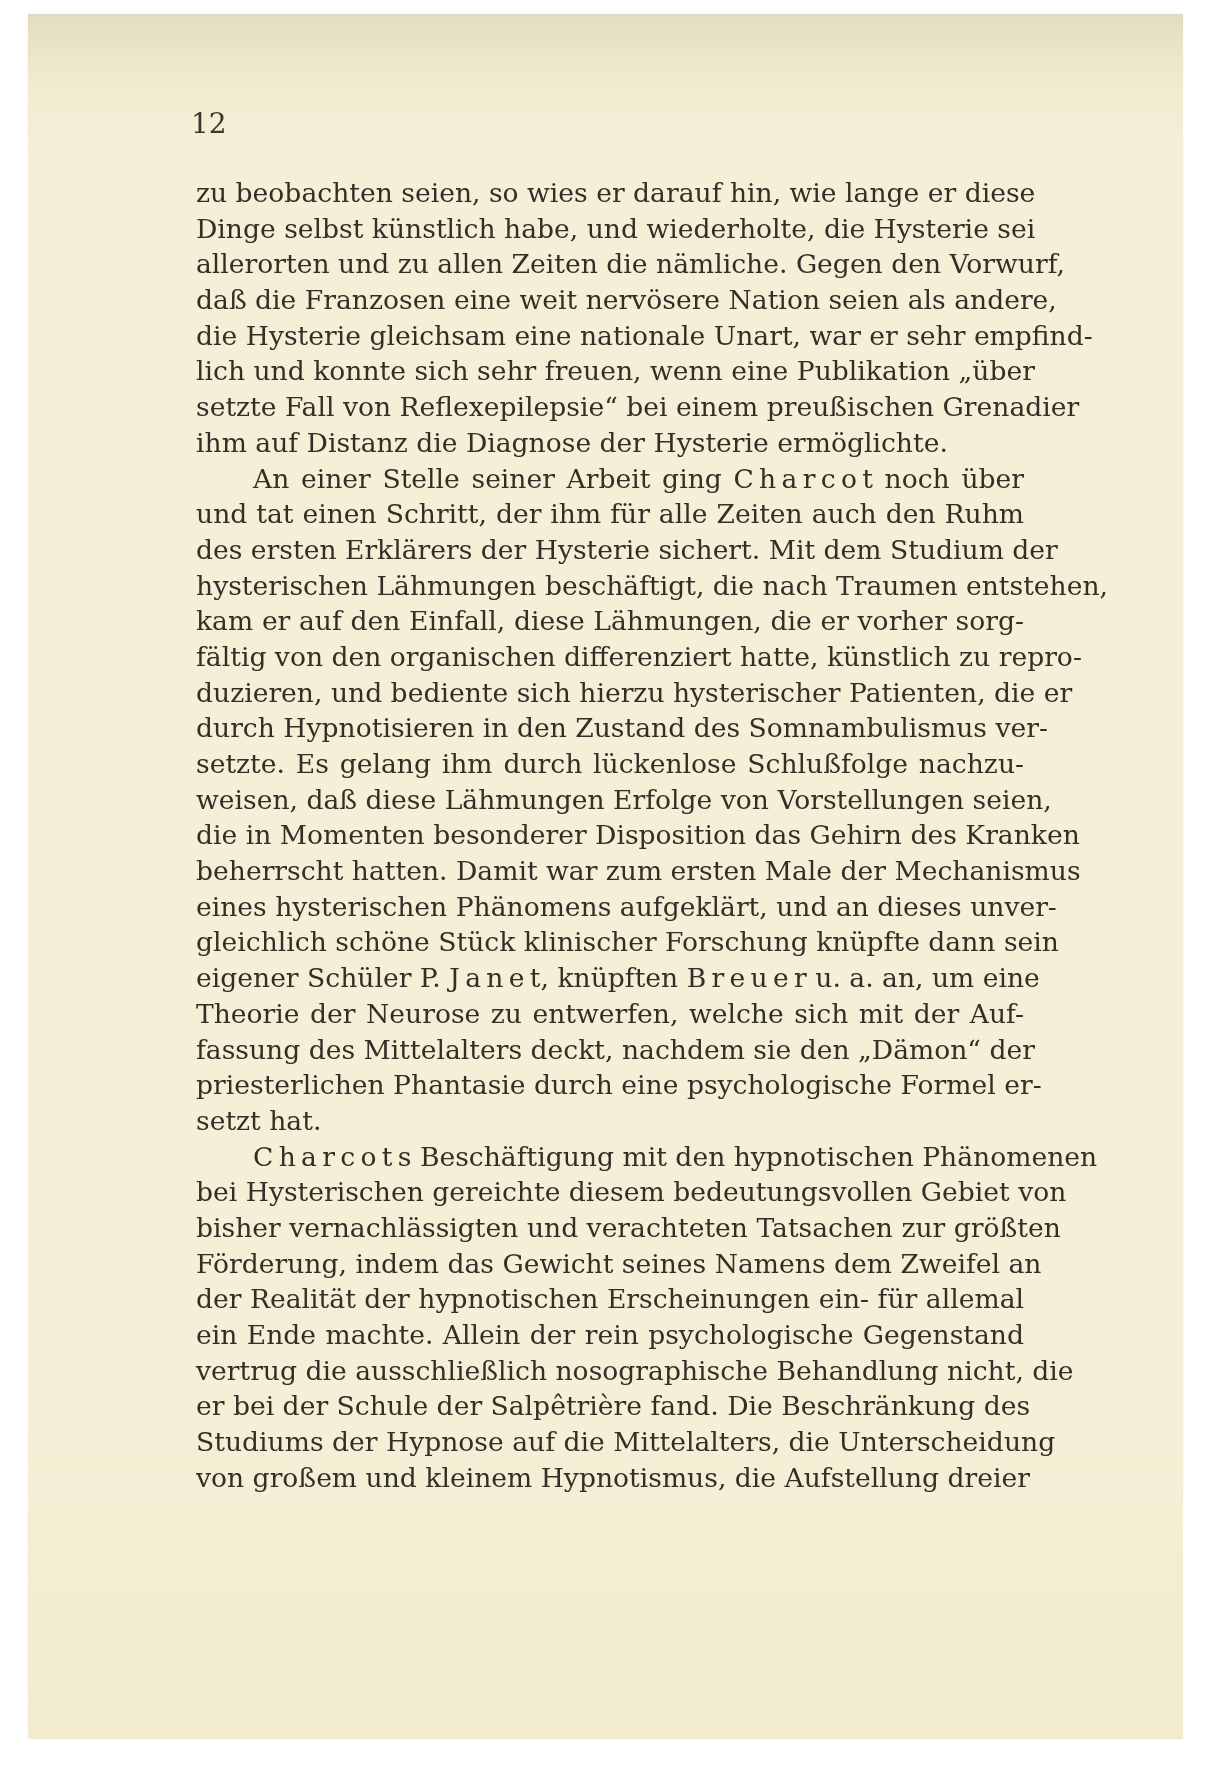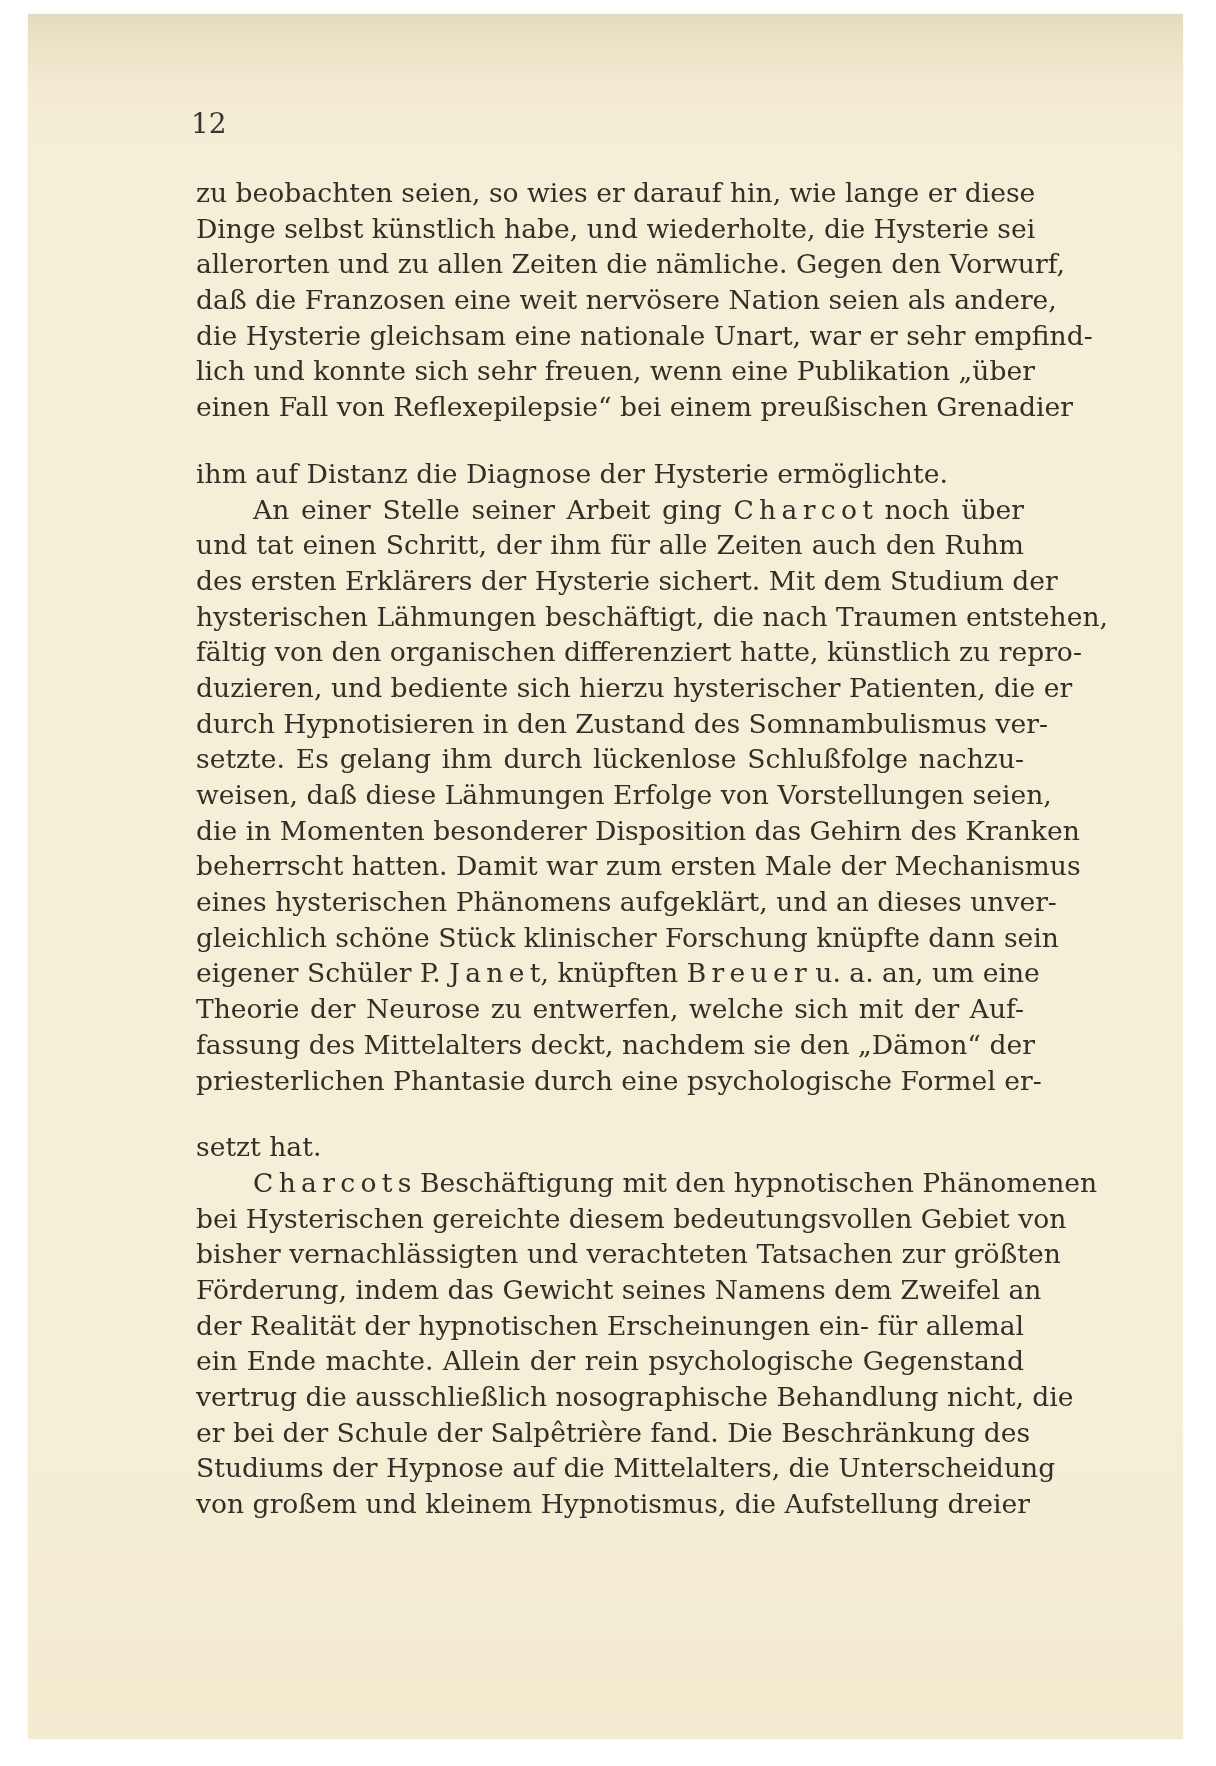--- a/index.html
+++ b/index.html
@@ -33,41 +33,42 @@
     font-size: 26.6px;
     line-height: 35.7px;
     color: #322f27;
   }
   .line {
     text-align: justify;
     text-align-last: justify;
     height: 35.7px;
     white-space: nowrap;
   }
-  .line.no-j { text-align-last: left; margin-top: 31px; }
+  .line.no-j { text-align-last: left; }
   .line.ind { text-indent: 57px; }
 </style>
 </head>
 <body>
 
 <div class="page">
   <div class="page-number">12</div>
   <div class="text-block">
       <div class="line">zu beobachten seien, so wies er darauf hin, wie lange er diese</div>
       <div class="line">Dinge selbst künstlich habe, und wiederholte, die Hysterie sei</div>
       <div class="line">allerorten und zu allen Zeiten die nämliche. Gegen den Vorwurf,</div>
       <div class="line">daß die Franzosen eine weit nervösere Nation seien als andere,</div>
       <div class="line">die Hysterie gleichsam eine nationale Unart, war er sehr empfind-</div>
       <div class="line">lich und konnte sich sehr freuen, wenn eine Publikation „über</div>
-      <div class="line">einen Fall von Reflexepilepsie“ bei einem preußischen Grenadier</div>
+      <div class="line">setzte Fall von Reflexepilepsie“ bei einem preußischen Grenadier</div>
       <div class="line no-j">ihm auf Distanz die Diagnose der Hysterie ermöglichte.</div>
       <div class="line ind">An einer Stelle seiner Arbeit ging C h a r c o t noch über</div>
       <div class="line">und tat einen Schritt, der ihm für alle Zeiten auch den Ruhm</div>
       <div class="line">des ersten Erklärers der Hysterie sichert. Mit dem Studium der</div>
       <div class="line">hysterischen Lähmungen beschäftigt, die nach Traumen entstehen,</div>
+      <div class="line">kam er auf den Einfall, diese Lähmungen, die er vorher sorg-</div>
       <div class="line">fältig von den organischen differenziert hatte, künstlich zu repro-</div>
       <div class="line">duzieren, und bediente sich hierzu hysterischer Patienten, die er</div>
       <div class="line">durch Hypnotisieren in den Zustand des Somnambulismus ver-</div>
       <div class="line">setzte. Es gelang ihm durch lückenlose Schlußfolge nachzu-</div>
       <div class="line">weisen, daß diese Lähmungen Erfolge von Vorstellungen seien,</div>
       <div class="line">die in Momenten besonderer Disposition das Gehirn des Kranken</div>
       <div class="line">beherrscht hatten. Damit war zum ersten Male der Mechanismus</div>
       <div class="line">eines hysterischen Phänomens aufgeklärt, und an dieses unver-</div>
       <div class="line">gleichlich schöne Stück klinischer Forschung knüpfte dann sein</div>
       <div class="line">eigener Schüler P. J a n e t, knüpften B r e u e r u. a. an, um eine</div>

